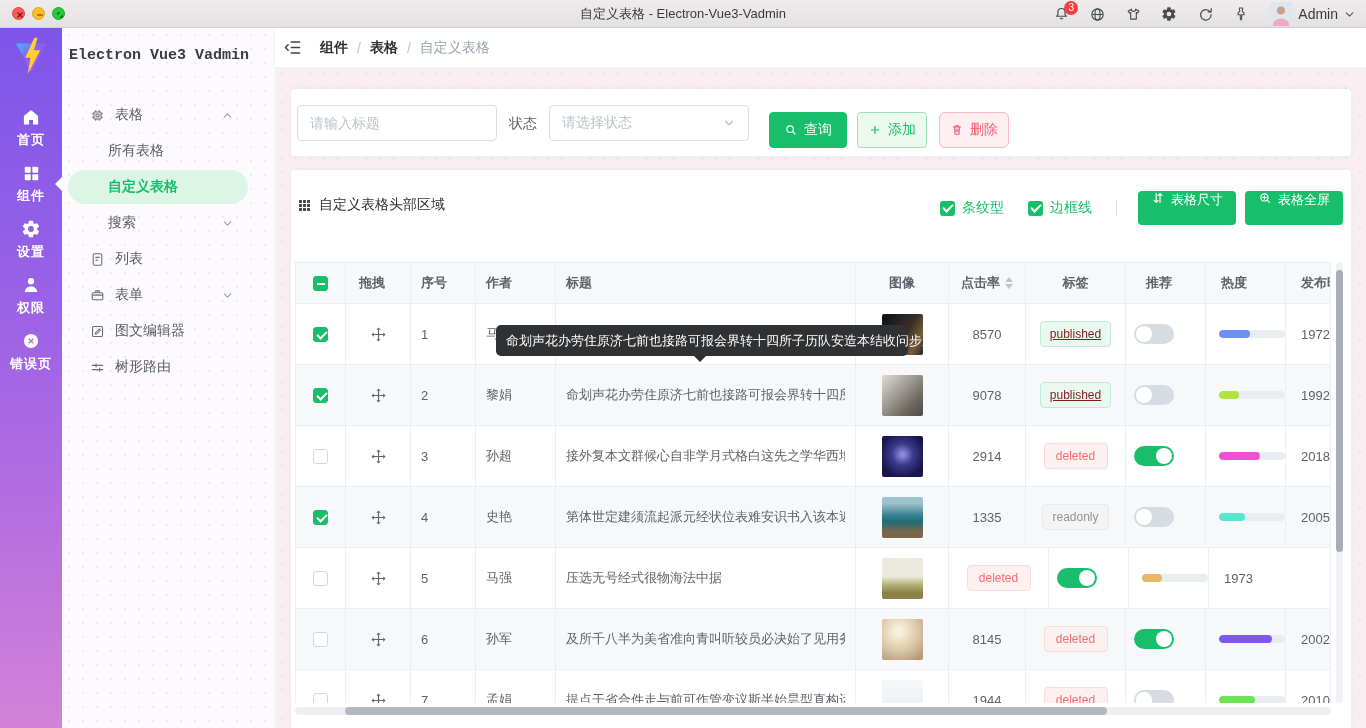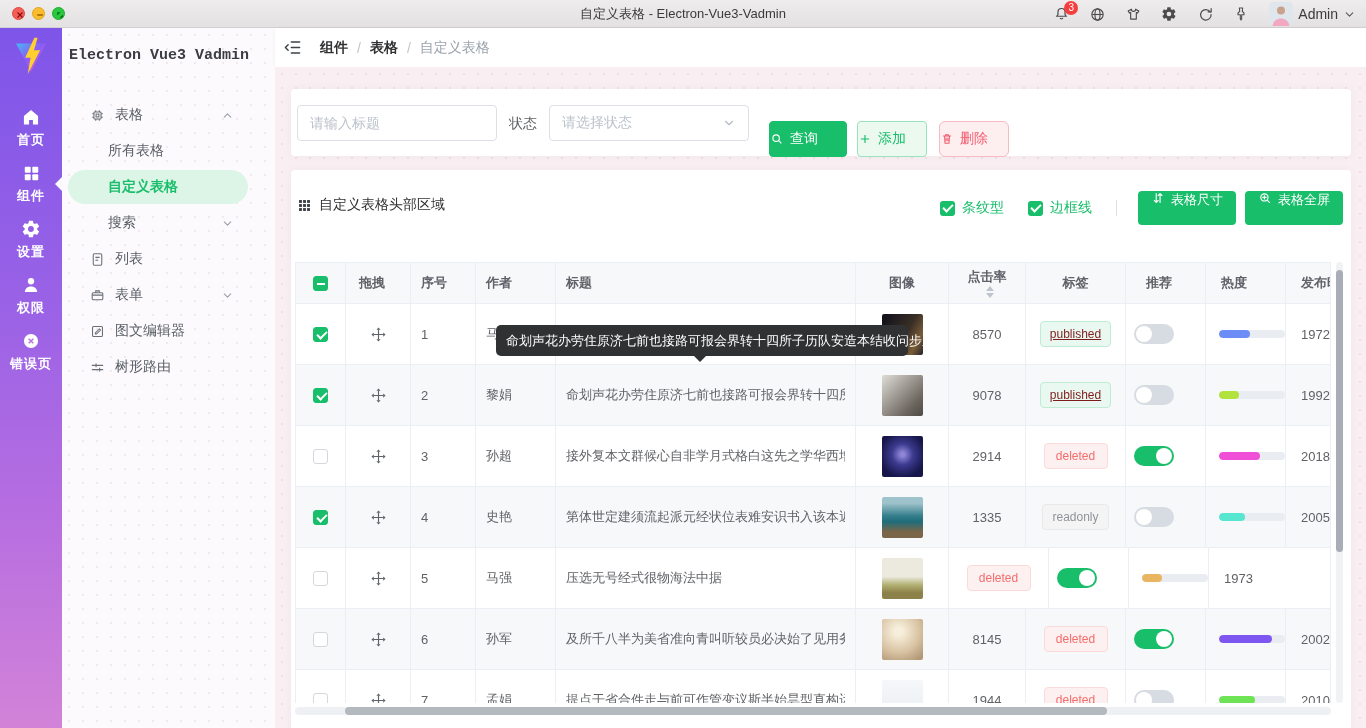--- a/index.html
+++ b/index.html
@@ -66,22 +66,22 @@
   .search-card { position:absolute; left:16px; top:22px; width:1060px; height:67px; background:#fff;
     border-radius:4px; box-shadow:0 0 10px rgba(0,0,0,.04); }
   .inp { position:absolute; left:6px; top:16px; width:200px; height:36px; border:1px solid #dcdfe6;
     border-radius:4px; padding:0 12px; font-size:14px; color:#15803d; outline:none; background:#fff; }
   .inp::placeholder { color:#bcc2cc; }
   .f-label { position:absolute; left:218px; top:16px; height:36px; line-height:36px; font-size:14px; color:#606266; }
   .sel { position:absolute; left:258px; top:16px; width:200px; height:36px; border:1px solid #dcdfe6;
     border-radius:4px; background:#fff; display:flex; align-items:center; padding:0 12px; cursor:pointer; }
   .sel .ph { flex:1; font-size:14px; color:#bcc2cc; }
   .sel .caret { color:#b4bac4; }
-  .btn { position:absolute; top:32px; height:36px; border-radius:4px; font-size:14px; display:flex;
-    align-items:center; gap:6px; cursor:pointer; border:1px solid transparent; }
+  .btn { position:absolute; top:23px; height:36px; border-radius:4px; font-size:14px; display:flex;
+    align-items:center; justify-content:center; gap:6px; cursor:pointer; border:1px solid transparent; }
   .btn-primary { background:#19be6b; color:#fff; border-color:#19be6b; }
   .btn-plain-green { background:#ebf9ef; color:#19be6b; border-color:#99e3bb; }
   .btn-plain-red { background:#fdeef0; color:#f25c6e; border-color:#f9b9c3; }
   .btn-query { left:478px; width:78px; }
   .btn-add { left:566px; width:70px; }
   .btn-del { left:648px; width:70px;border-radius:6px; }
 
   
   .table-card { position:absolute; left:16px; top:103px; width:1060px; height:640px; background:#fff;
     border-radius:4px; box-shadow:0 0 10px rgba(0,0,0,.04); }
@@ -106,21 +106,21 @@
   .tr.stripe { background:#f7f8fa; }
   .td { border-right:1px solid #ebeef5; display:flex; align-items:center; overflow:hidden; flex:none; }
   .td:last-child { border-right:none; }
   .c-check { width:50px; justify-content:center; }
   .c-drag  { width:65px; justify-content:center; color:#5f6368; }
   .c-index { width:65px; padding-left:10px; }
   .c-author{ width:80px; padding-left:10px; }
   .c-title { width:300px; padding:0 10px; }
   .c-title .ttl { white-space:nowrap; overflow:hidden; }
   .c-image { width:93px; justify-content:center; }
-  .c-clicks{ width:77px; justify-content:center;flex-direction:column; }
+  .c-clicks{ width:77px; justify-content:center; }
   .c-tag   { width:100px; justify-content:center; }
   .c-rec   { width:80px; padding-left:8px; }
   .c-heat  { width:80px; padding-left:13px; }
   .c-date  { width:116px; padding-left:15px; }
   .tr.head .c-drag, .tr.head .c-index, .tr.head .c-author, .tr.head .c-title { justify-content:flex-start; }
   .tr.head .c-index { padding-left:10px; }
   .sortbox { display:inline-flex; flex-direction:column; margin-left:5px; gap:2px; }
   .sortbox i { width:0; height:0; border:4px solid transparent; }
   .sortbox .up { border-bottom:5px solid #c0c4cc; border-top:none; }
   .sortbox .dn { border-top:5px solid #c0c4cc; border-bottom:none; }

